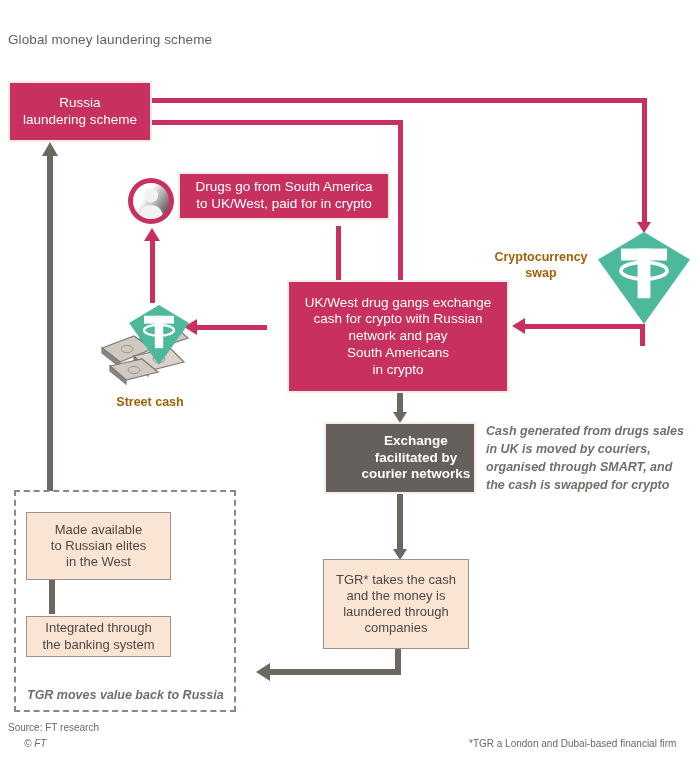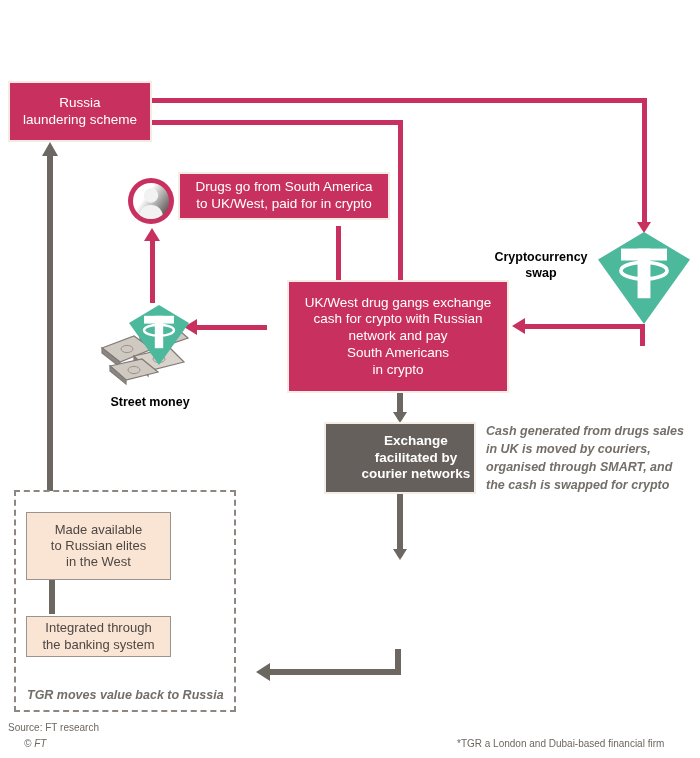--- a/index.html
+++ b/index.html
@@ -107,21 +107,21 @@
 
   
   .note-italic {
     font-style: italic;
     font-weight: bold;
     color: #746e69;
     font-size: 12.5px;
     line-height: 1.45;
   }
   .label-grey {
-    color: #000000;
+    color: #a16207;
     font-size: 12.5px;
     font-weight: bold;
     text-align: center;
     line-height: 1.25;
   }
 
   
   .footer-text {
     color: #6d6762;
     font-size: 10px;
@@ -146,20 +146,21 @@
     background: linear-gradient(125deg, #ffffff 35%, #3a3633 100%);
     overflow: hidden;
     position: relative;
   }
 </style>
 </head>
 <body>
 
 <div id="scheme">
 
+  <div class="abs title">Global money laundering scheme</div>
 
   <div class="abs line-pink" style="left:150px; top:98px; width:497px; height:5px;"></div>
   <div class="abs line-pink" style="left:642px; top:98px; width:5px; height:127px;"></div>
   <div class="abs arrow arrow-down-pink" style="left:637px; top:222px;"></div>
 
   <div class="abs line-pink" style="left:150px; top:120px; width:253px; height:5px;"></div>
   <div class="abs line-pink" style="left:398px; top:120px; width:5px; height:161px;"></div>
 
   <div class="abs line-pink" style="left:336px; top:226px; width:5px; height:55px;"></div>
 
@@ -250,46 +251,52 @@
     </svg>
   </div>
   <div class="abs" style="left:129px; top:305px;">
     <svg width="60" height="60" viewBox="0 0 100 100">
       <polygon points="50,0 100,30 50,100 0,30" fill="#4cb89c"></polygon>
       <rect x="25" y="18" width="50" height="13" fill="#ffffff"></rect>
       <rect x="43" y="18" width="14" height="54" fill="#ffffff"></rect>
       <ellipse cx="50" cy="42" rx="25" ry="9" fill="none" stroke="#ffffff" stroke-width="4"></ellipse>
     </svg>
   </div>
-  <div class="abs label-grey" style="left:95px; top:395px; width:110px;">Street money</div>
+  <div class="abs label-grey" style="left:95px; top:395px; width:110px;">Street cash</div>
 
   <div class="abs box box-grey" style="left:324px; top:422px; width:152px; height:72px;padding-left:32px;">
     <span style="white-space:pre-line;">Exchange
 facilitated by
 courier networks</span>
   </div>
 
   <div class="abs note-italic" style="left:486px; top:422px; width:210px; white-space:pre-line;">Cash generated from drugs sales
 in UK is moved by couriers,
 organised through SMART, and
 the cash is swapped for crypto</div>
 
+  <div class="abs box box-cream" style="left:323px; top:559px; width:146px; height:90px;">
+    <span style="white-space:pre-line;">TGR* takes the cash
+and the money is
+laundered through
+companies</span>
+  </div>
 
   <div class="abs dashed-region"></div>
 
   <div class="abs box box-cream" style="left:26px; top:512px; width:145px; height:68px;justify-content:center;">
     <span style="white-space:pre-line;">Made available
 to Russian elites
 in the West</span>
   </div>
 
   <div class="abs box box-cream" style="left:26px; top:616px; width:145px; height:41px;">
     <span style="white-space:pre-line;">Integrated through
 the banking system</span>
   </div>
 
   <div class="abs note-italic" style="left:27px; top:686px; width:210px;">TGR moves value back to Russia</div>
 
   <div class="abs footer-text" style="left:8px; top:722px;">Source: FT research</div>
   <div class="abs footer-text ital" style="left:8px; top:738px;">© FT</div>
-  <div class="abs footer-text" style="left:457px; top:738px;">*TGR a London and Dubai-based financial firm</div>
+  <div class="abs footer-text" style="left:469px; top:738px;">*TGR a London and Dubai-based financial firm</div>
 
 </div>
 
 </body></html>

